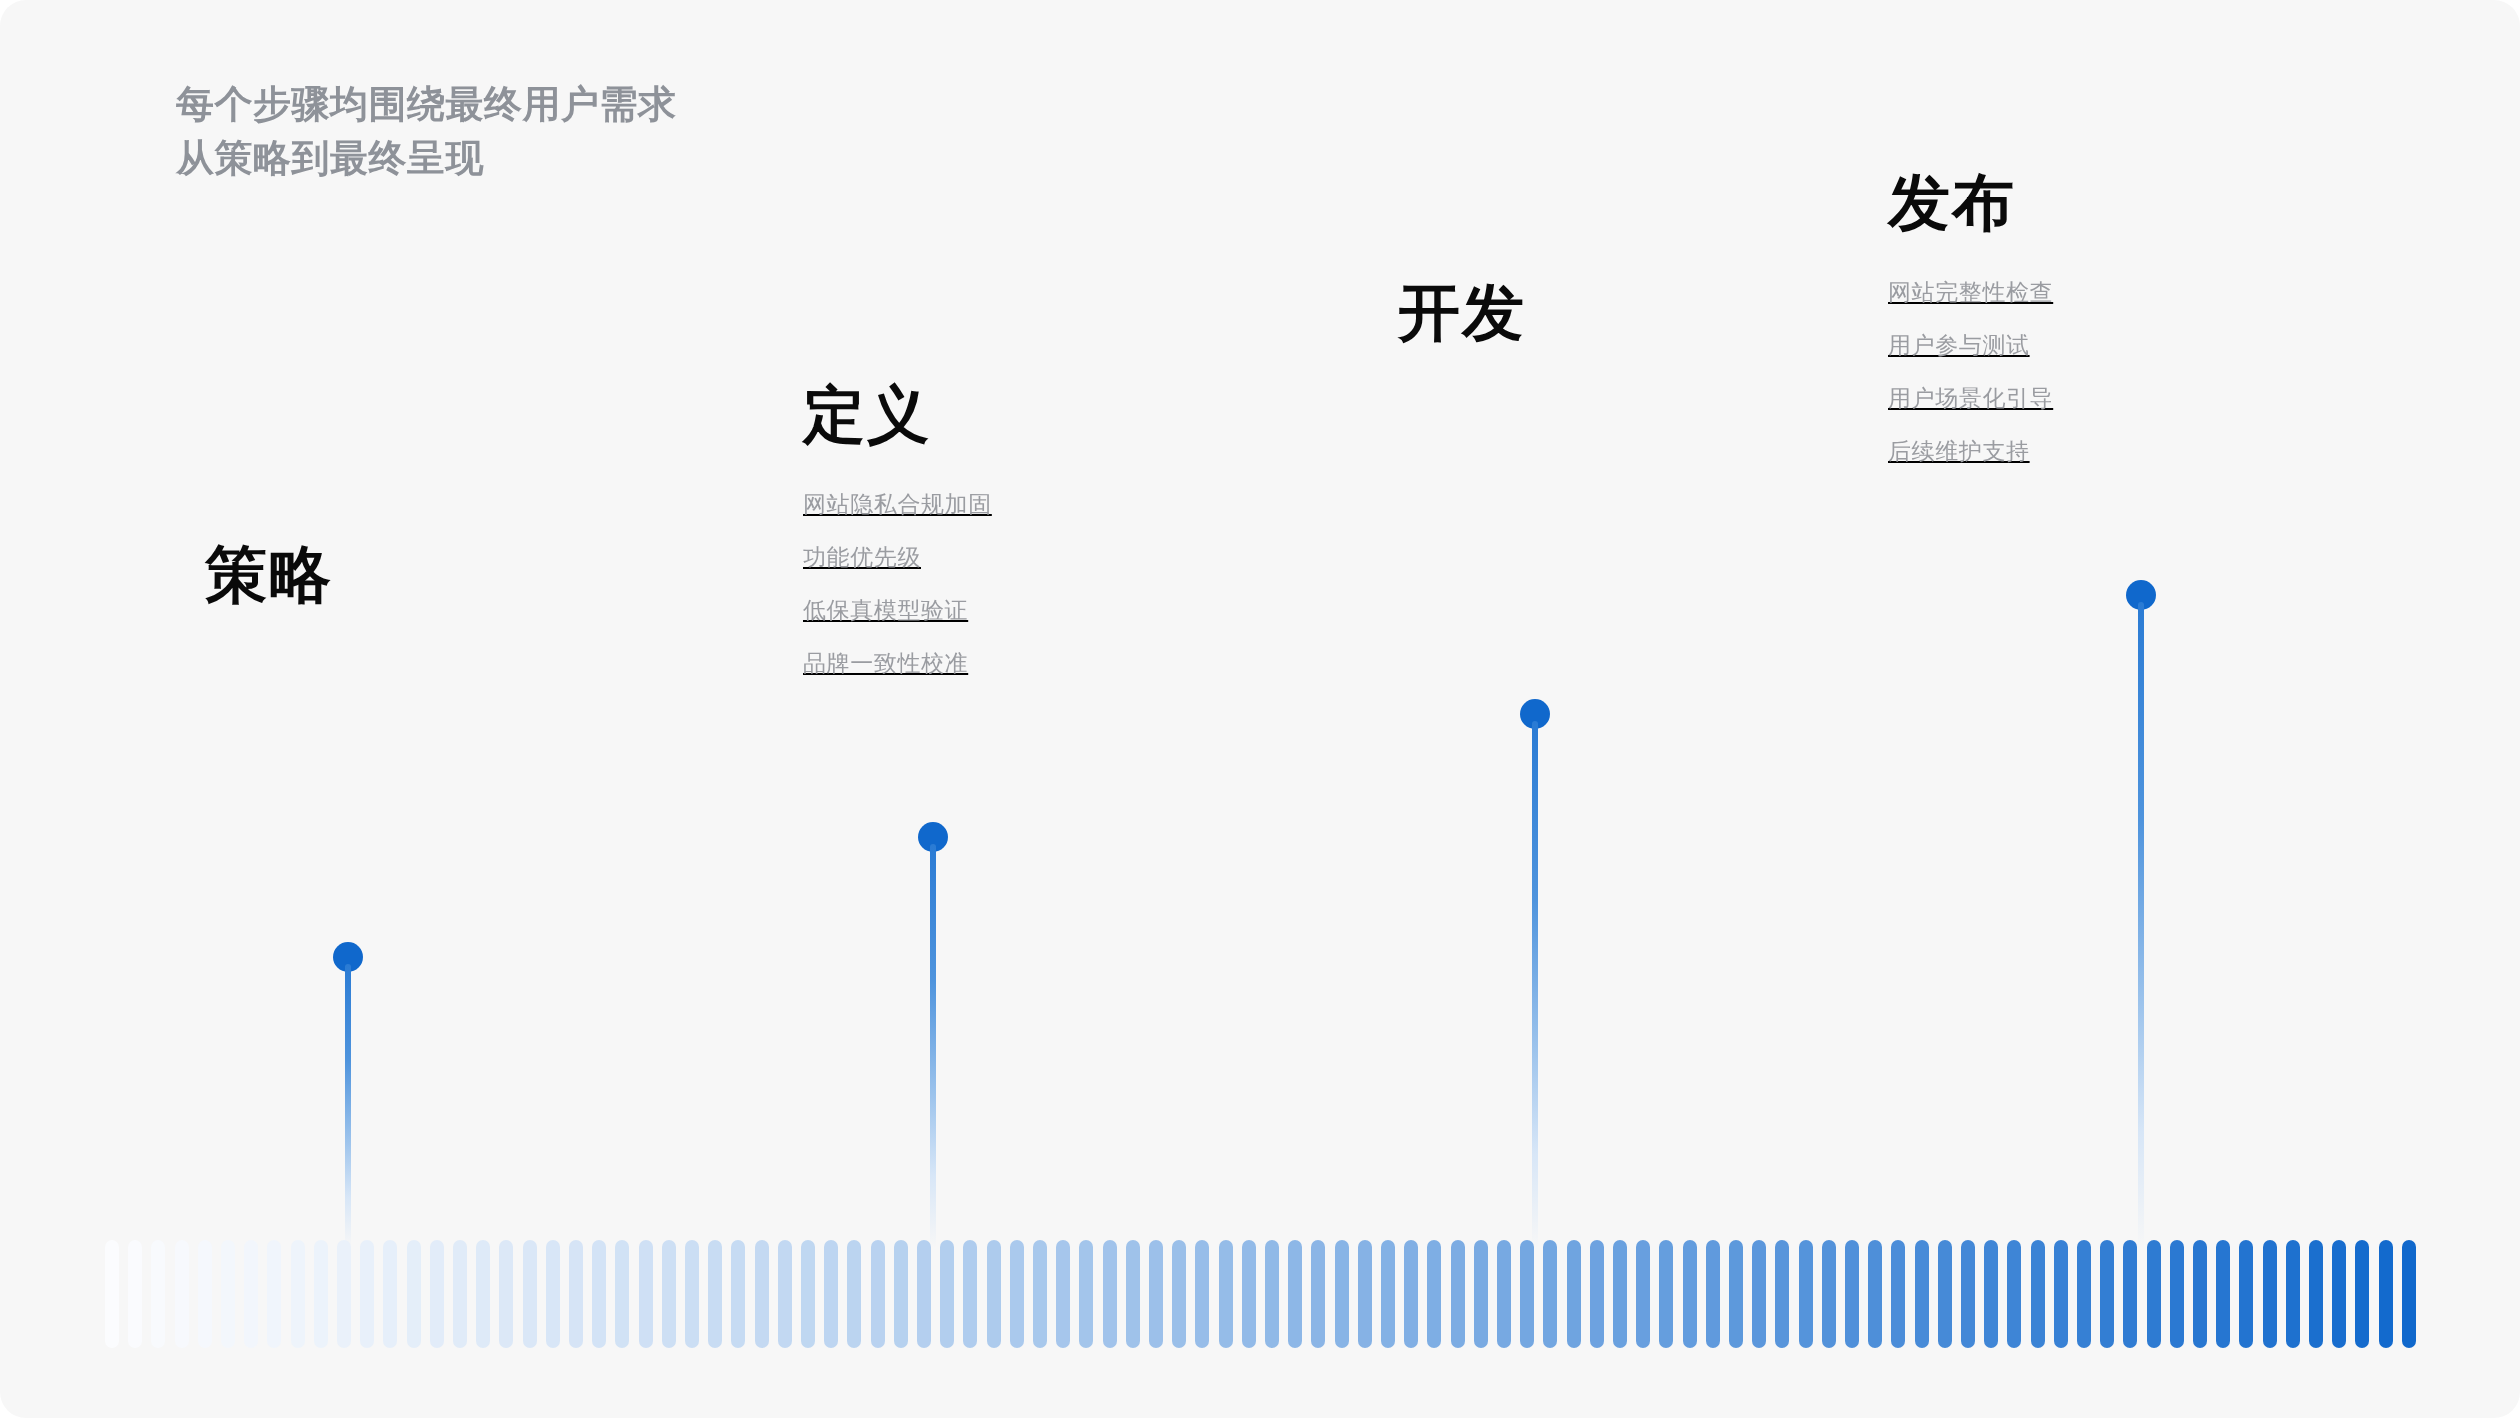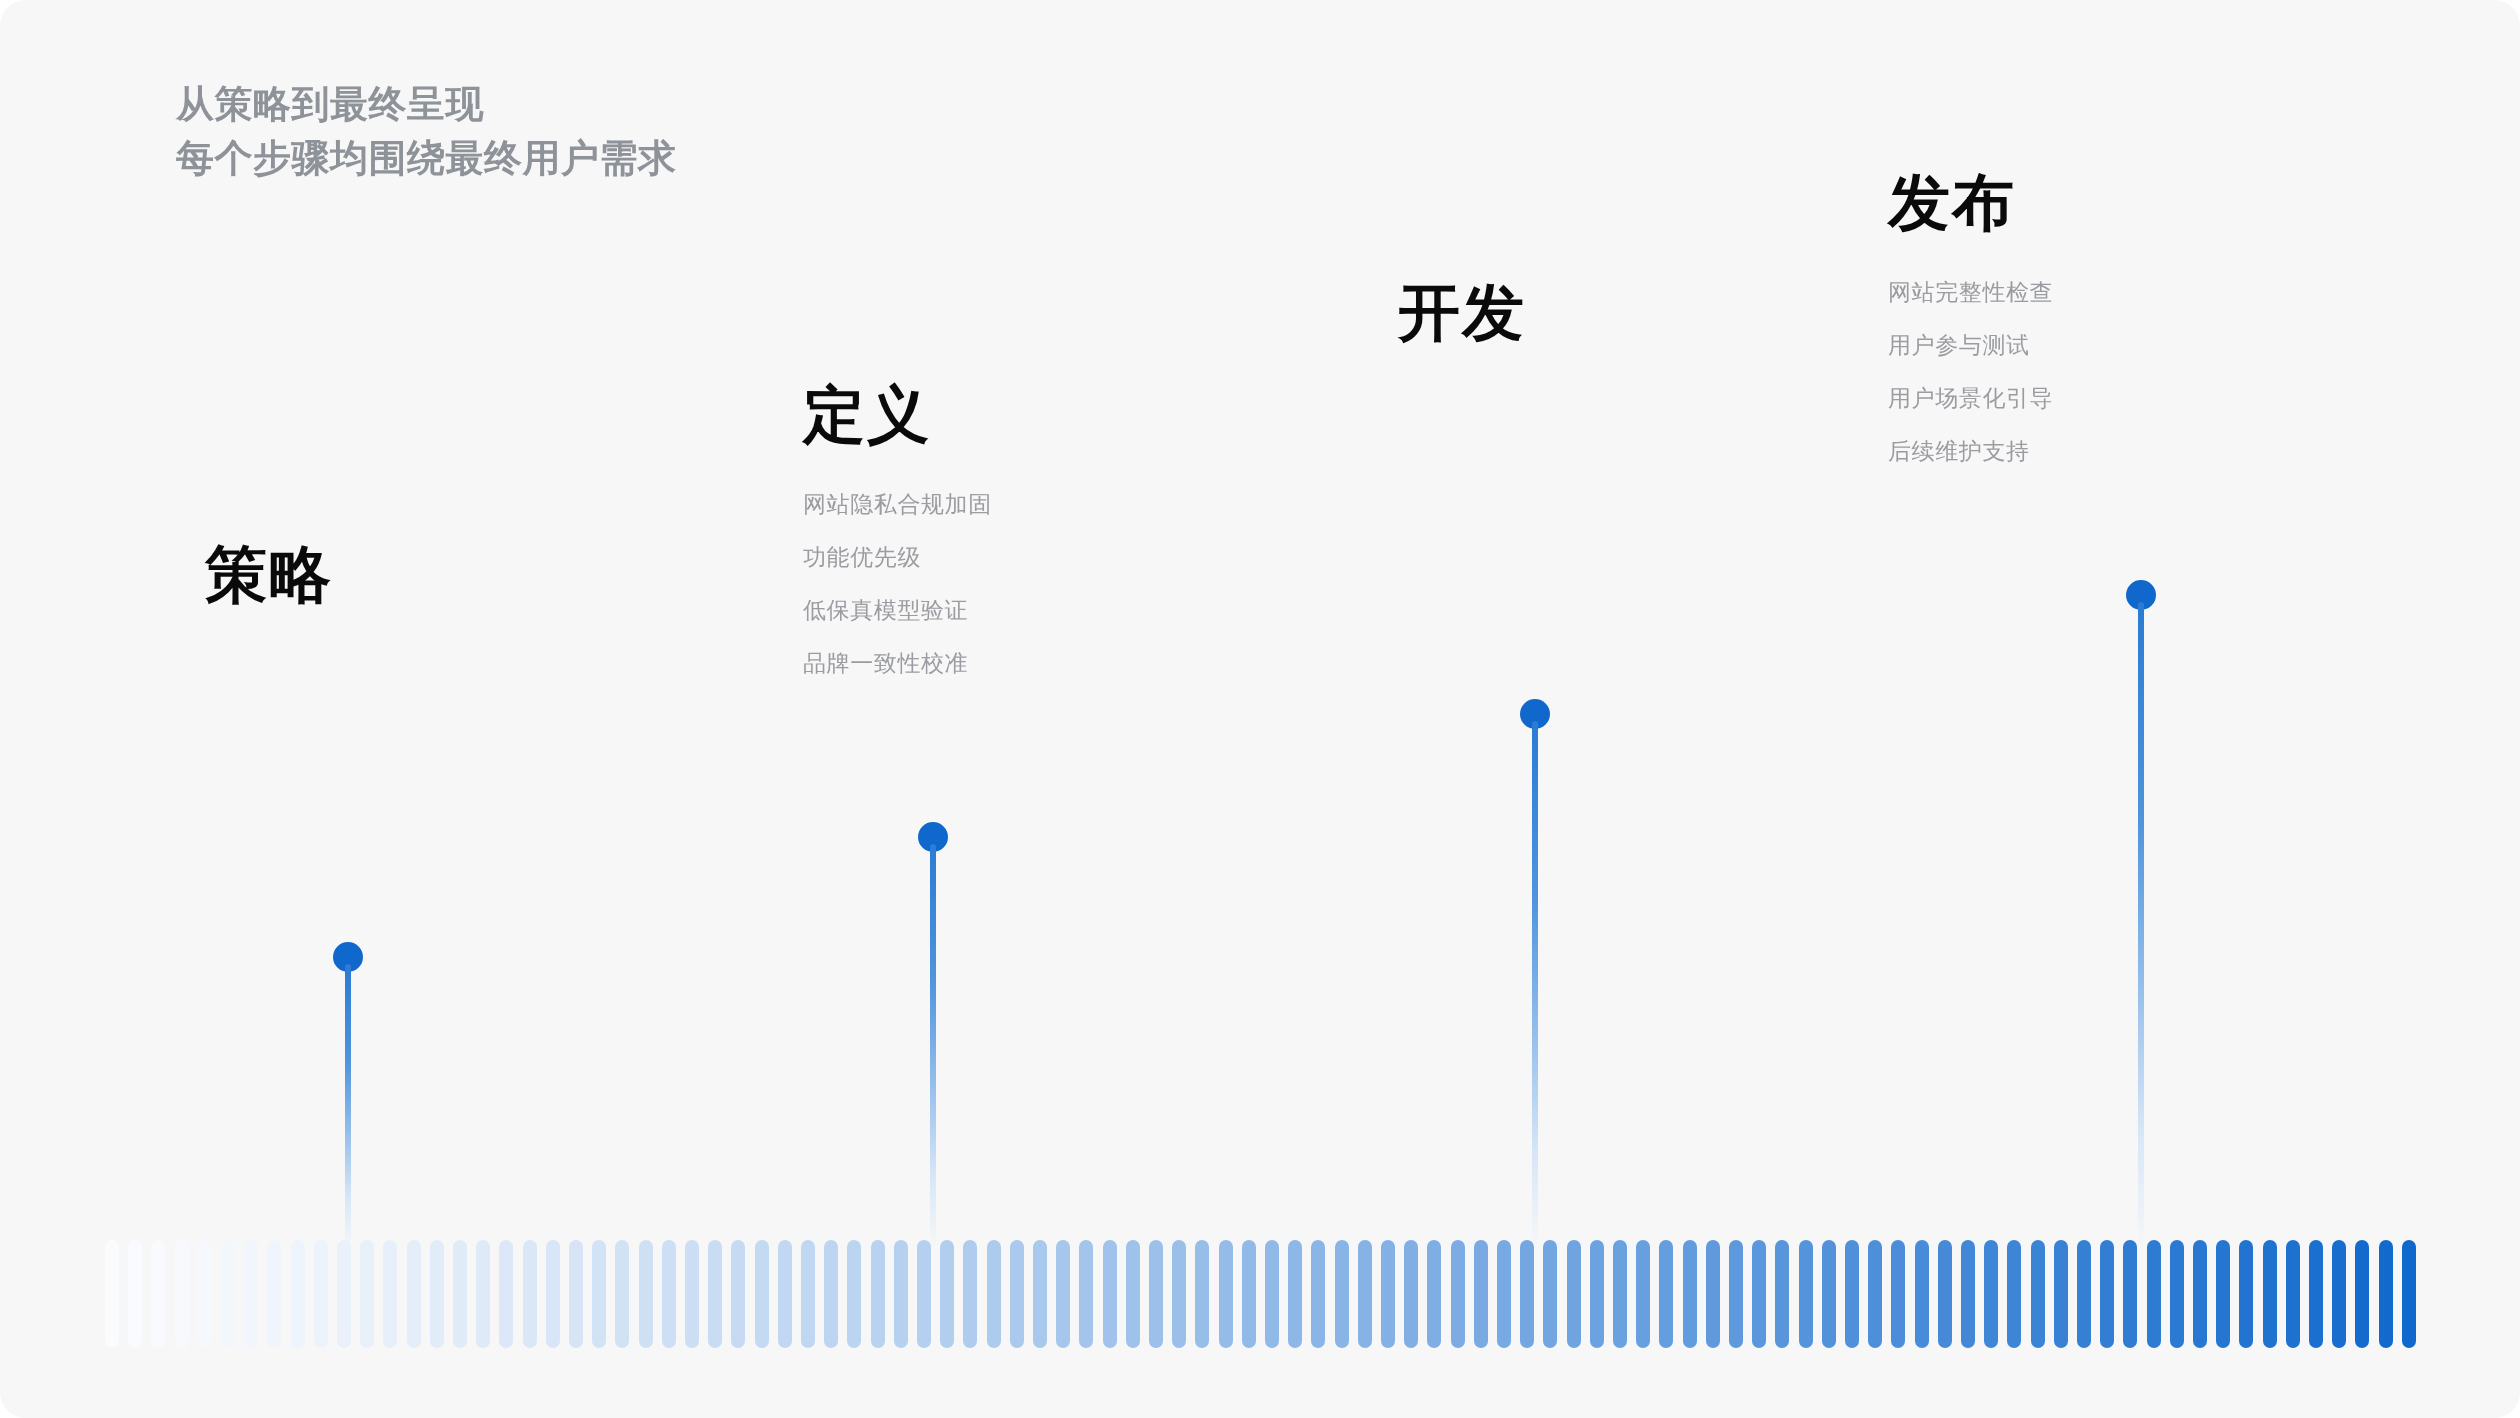--- a/index.html
+++ b/index.html
@@ -43,21 +43,21 @@
     white-space:nowrap;
   }
   .milestone-title {
     font-size:62px;
     font-weight:700;
     color:#0a0a0a;
     line-height:1.12;
     letter-spacing:2px;
     margin-bottom:44px;
   }
-  .milestone-items { display:block; }
+  .milestone-items { display:block;text-decoration:underline; }
   .milestone-item {
     display:block;
     font-size:23px;
     font-weight:400;
     color:#9a9ca1;
     line-height:1;
     margin-bottom:30px;
     letter-spacing:0.6px;
   }
   .milestone-item:last-child { margin-bottom:0; }
@@ -101,22 +101,22 @@
     border-radius:7px;
   }
 </style>
 </head>
 <body>
 
 <div id="stage">
   <div class="card">
 
     <div class="heading">
+      <span class="heading-line">每个步骤均围绕最终用户需求</span>
       <span class="heading-line">从策略到最终呈现</span>
-      <span class="heading-line">每个步骤均围绕最终用户需求</span>
     </div>
 
     <div id="milestones">
         <div class="milestone" style="left: 205px; top: 540px;">
           <div class="milestone-title">策略</div>
         </div>
         <div class="milestone" style="left: 803px; top: 380px;">
           <div class="milestone-title">定义</div>
           <div class="milestone-items">
             <span class="milestone-item">网站隐私合规加固</span>

